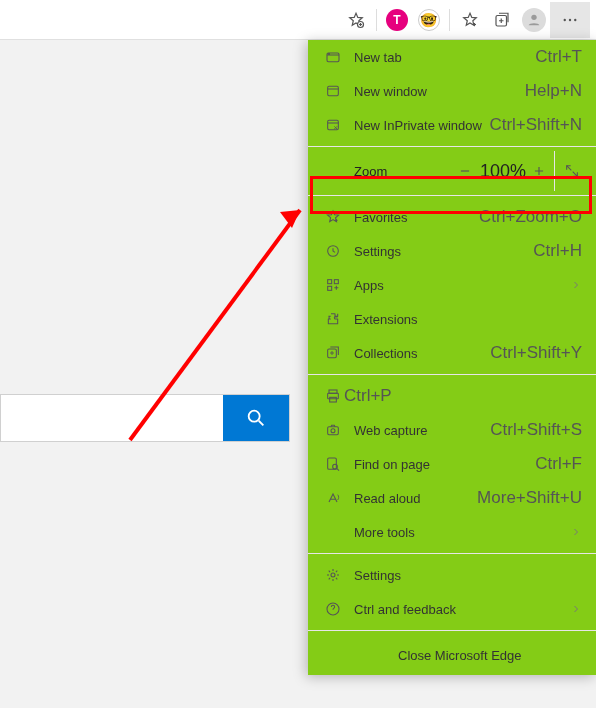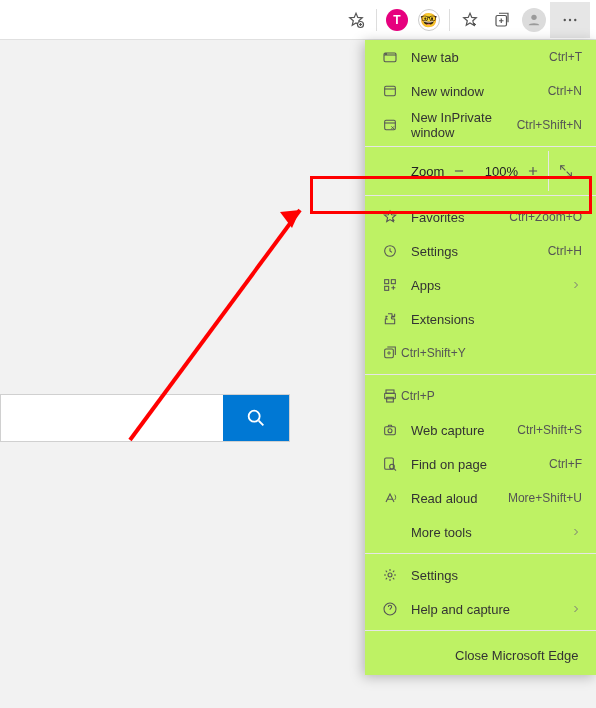--- a/index.html
+++ b/index.html
@@ -51,44 +51,44 @@
     width:290px; height:48px; background:#fff;
     border:1px solid #d0d0d0; display:flex;
   }
   .searchbox .field { flex:1; }
   .searchbox .btn {
     width:66px; background:#0078d4;
     display:flex; align-items:center; justify-content:center;
   }
   .menu {
     position:absolute; right:0; top:40px;
-    width:231px; background:#bef264;
+    width:288px; background:#84cc16;
     box-shadow: -2px 2px 12px rgba(0,0,0,.25);
     z-index:10;
   }
   .menu-row {
     display:flex; align-items:center;
     height:34px; padding:0 14px;
     font-size:13px; color:#333;
   }
   .menu-row .ico { width:22px; display:flex; justify-content:center; color:#555;}
   .menu-row .lbl { flex:1; padding-left:10px; }
-  .menu-row .sc  { color:#555; font-size:12px; }
+  .menu-row .sc  { color:#555; font-size:17px; }
   .menu-row .chev { color:#777; }
   .menu-div { height:1px; background:#e6e6e6; margin:4px 0;}
   .zoom-row {
-    display:flex; align-items:center; height:40px; padding:0 14px 0 46px;
+    display:flex; align-items:center; height:40px; padding:0 8px 0 46px;
     font-size:13px;
   }
   .zoom-row .zlabel { flex:1;}
   .zoom-btn {
     width:30px; height:30px; display:flex; align-items:center; justify-content:center;
     color:#555; font-size:18px;
   }
-  .zoom-pct { width:44px; text-align:right; font-size:13px;}
+  .zoom-pct { width:44px; text-align:left; font-size:18px;}
   .zoom-full { border-left:1px solid #e6e6e6; width:34px; height:40px; display:flex; align-items:center; justify-content:center;}
   .highlight-box {
     position:absolute;
     border:3px solid red;
     pointer-events:none;
     z-index:50;
   }
   svg { display:block; }
   .arrow {
     position:absolute; z-index:60; pointer-events:none;
@@ -167,21 +167,21 @@
     <span class="sc">Ctrl+T</span>
   </div>
   <div class="menu-row">
     <span class="ico">
       <svg width="16" height="16" viewBox="0 0 24 24" fill="none" stroke="#555" stroke-width="1.6">
           <rect x="4" y="5" width="16" height="14" rx="2"></rect>
           <path d="M4 9h16"></path>
         </svg>
     </span>
     <span class="lbl">New window</span>
-    <span class="sc">Ctrl+N</span>
+    <span class="sc">Help+N</span>
   </div>
   <div class="menu-row">
     <span class="ico">
       <svg width="16" height="16" viewBox="0 0 24 24" fill="none" stroke="#555" stroke-width="1.6">
           <rect x="4" y="5" width="16" height="14" rx="2"></rect>
           <path d="M4 9h16"></path>
           <path d="M14 14l4 4M18 14l-4 4" stroke-width="1.3"></path>
         </svg>
     </span>
     <span class="lbl">New InPrivate window</span>
@@ -258,20 +258,21 @@
     <span class="lbl">Extensions</span>
   </div>
   <div class="menu-row">
     <span class="ico">
       <svg width="16" height="16" viewBox="0 0 24 24" fill="none" stroke="#555" stroke-width="1.6">
           <rect x="4" y="6" width="13" height="13" rx="2"></rect>
           <path d="M8 3h12v12"></path>
           <path d="M10.5 9v6M7.5 12h6" stroke-width="1.3"></path>
         </svg>
     </span>
+    <span class="lbl">Collections</span>
     <span class="sc">Ctrl+Shift+Y</span>
   </div>
 
   <div class="menu-div"></div>
 
   <div class="menu-row">
     <span class="ico">
       <svg width="16" height="16" viewBox="0 0 24 24" fill="none" stroke="#555" stroke-width="1.6">
           <rect x="6" y="3" width="12" height="5"></rect>
           <rect x="4" y="8" width="16" height="8" rx="1"></rect>
@@ -333,21 +334,21 @@
     </span>
     <span class="lbl">Settings</span>
   </div>
   <div class="menu-row">
     <span class="ico">
       <svg width="16" height="16" viewBox="0 0 24 24" fill="none" stroke="#555" stroke-width="1.6">
           <circle cx="12" cy="12" r="9"></circle>
           <path d="M9.5 9a2.5 2.5 0 115 0c0 1.5-2.5 2-2.5 4M12 17h.01"></path>
         </svg>
     </span>
-    <span class="lbl">Help and capture</span>
+    <span class="lbl">Ctrl and feedback</span>
     <span class="chev">
       <svg width="12" height="12" viewBox="0 0 24 24" fill="none" stroke="#777" stroke-width="2">
           <path d="M9 6l6 6-6 6"></path>
         </svg>
     </span>
   </div>
 
   <div class="menu-div"></div>
 
   <div class="menu-row" style="height:40px;margin-left:44px;">

